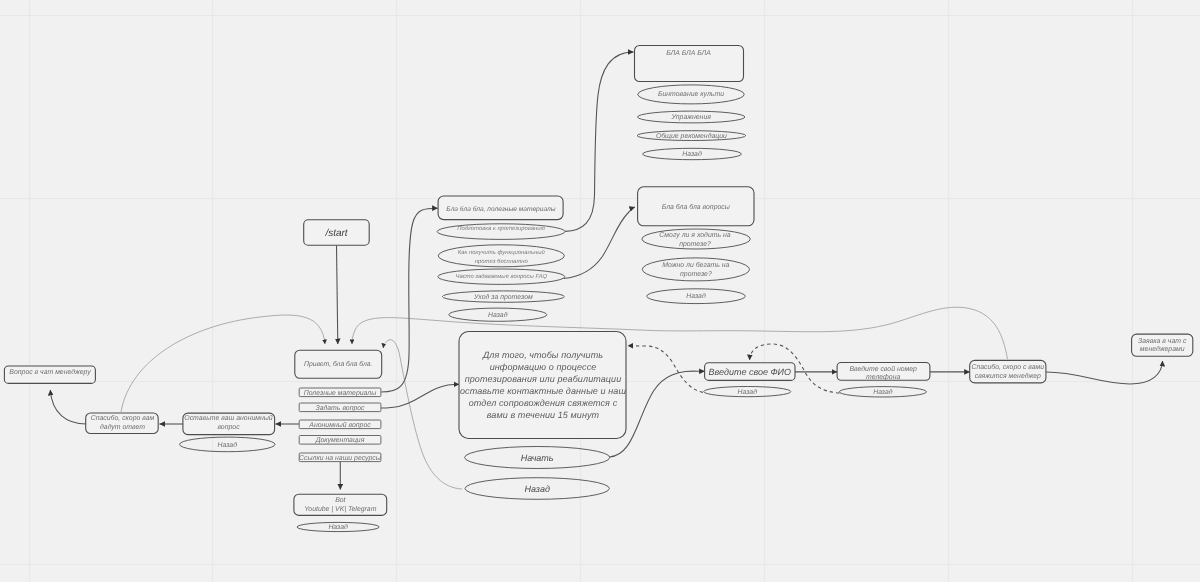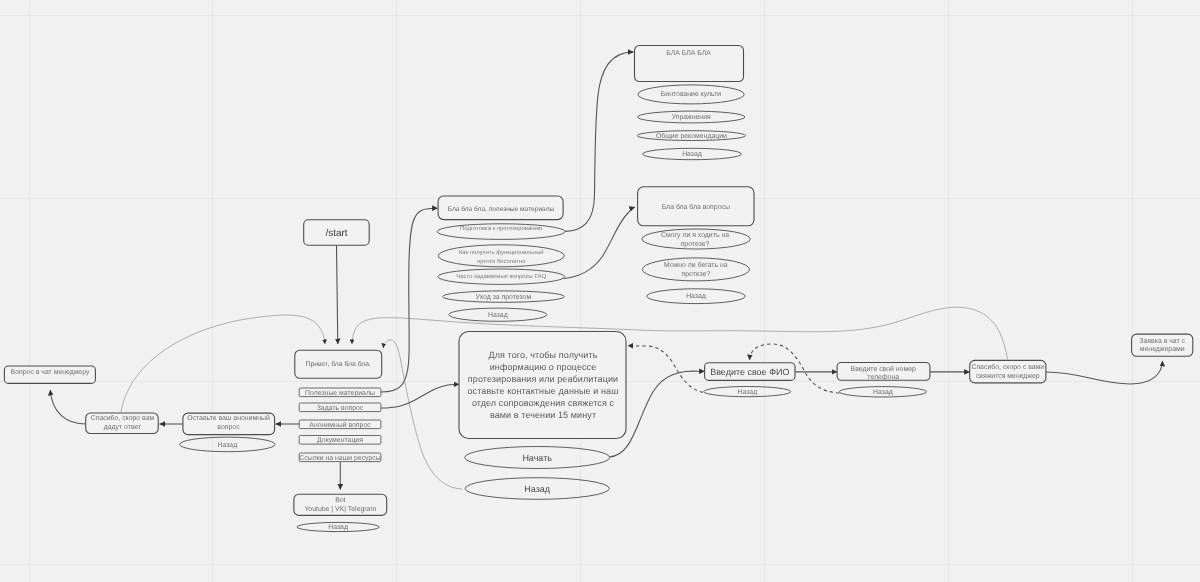--- a/index.html
+++ b/index.html
@@ -1,19 +1,19 @@
 <!DOCTYPE html>
 <html><head>
 <meta charset="utf-8">
 <title>Bot flow diagram</title>
 <style>
   html,body{margin:0;padding:0;}
   body{width:1200px;height:582px;overflow:hidden;background:#f1f1f1;-webkit-font-smoothing:antialiased;text-rendering:geometricPrecision;
        font-family:"Liberation Sans",sans-serif;}
-  #canvas{position:relative;width:1080px;height:582px;background:#ef4444;}
+  #canvas{position:relative;width:1080px;height:582px;background:#ef4444;font-style:italic;}
   #grid{position:absolute;left:0;top:0;width:1200px;height:582px;}
   #diagram{position:absolute;left:0;top:0;width:1200px;height:582px;transform:translateZ(0);}
   .nshape{fill:#f2f2f2;stroke:#4d4d4d;stroke-width:1.1;}
   .oshape{fill:none;stroke:#4d4d4d;stroke-width:0.9;}
   .mshape{fill:#f2f2f2;stroke:#6b6b6b;stroke-width:1;}
   .edge{fill:none;stroke:#555;stroke-width:1.1;}
   .edge-thin{fill:none;stroke:#9a9a9a;stroke-width:0.8;}
   .edge-dash{fill:none;stroke:#555;stroke-width:1.1;stroke-dasharray:3.4 3;}
   text{fill:#5a5a5a;font-family:"Liberation Sans",sans-serif;text-anchor:middle;-webkit-font-smoothing:antialiased;}
   .t8{font-size:9px;fill:#4a4a4a;}

